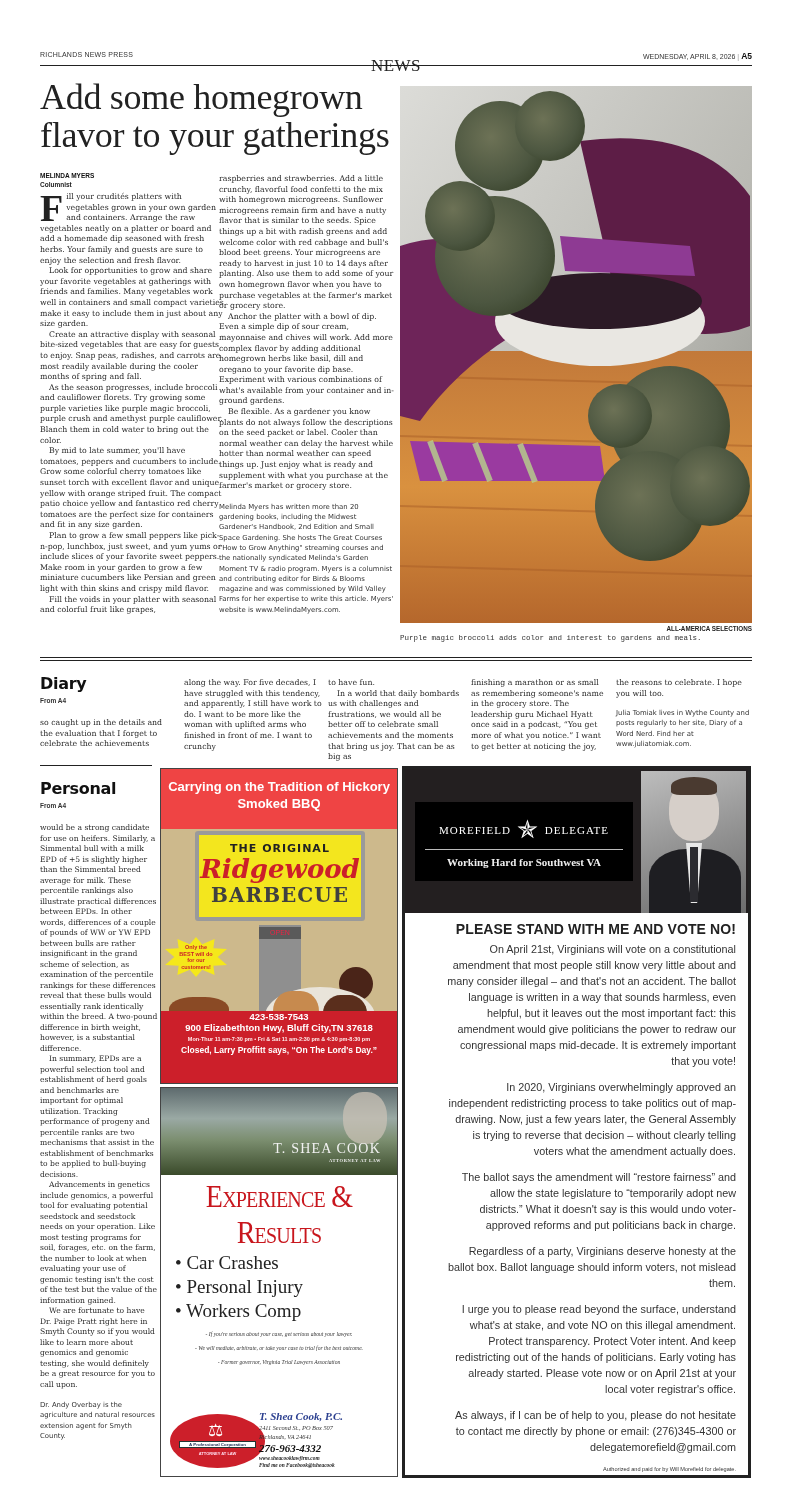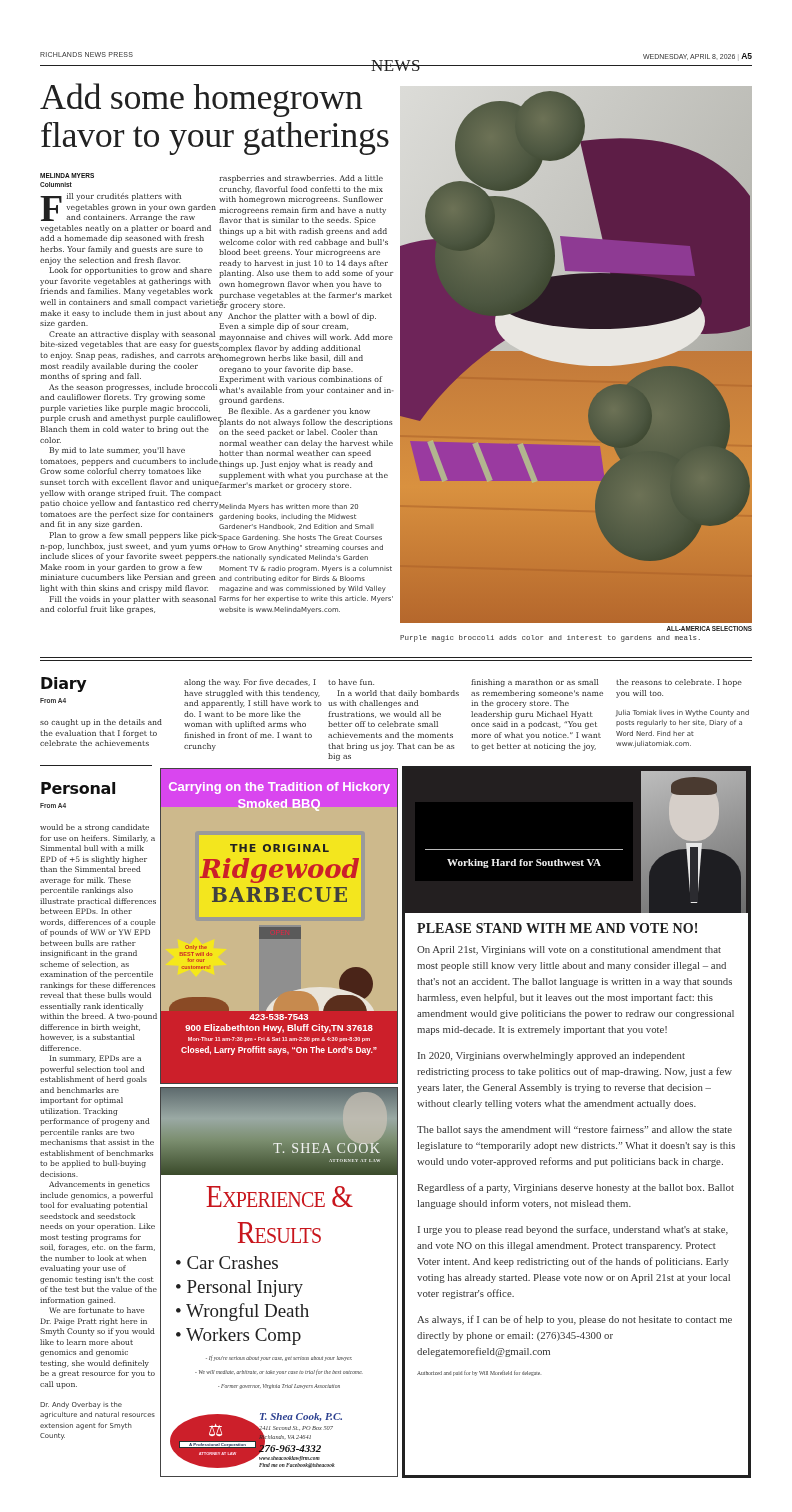--- a/index.html
+++ b/index.html
@@ -31,21 +31,21 @@
   .credit { left: 560px; top: 625px; width: 192px; text-align: right; font-family: "Liberation Sans", sans-serif; font-size: 6.3px; font-weight: bold; color: #222; }
   .caption { left: 400px; top: 634px; font-family: Liberation Mono, monospace; font-size: 7.5px; color: #333; }
 
   .double-rule { height: 4px; border-top: 1.5px solid #222; border-bottom: 1.5px solid #222; }
 
   .section-head { font-family: "DejaVu Sans", sans-serif; font-weight: bold; font-size: 16px; color: #111; letter-spacing: -0.3px; }
   .from { font-family: "Liberation Sans", sans-serif; font-size: 6.5px; font-weight: bold; color: #333; }
 
   
   .bbq { left: 160px; top: 768px; width: 238px; height: 316px; border: 1px solid #444; background: #cdb98c; overflow: hidden; }
-  .bbq-top { height: 38px; background: #d946ef; color: #fff; font-family: "Liberation Sans", sans-serif; font-weight: bold; font-size: 13px; line-height: 17px; text-align: center; padding-top: 9px; }
+  .bbq-top { height: 60px; background: #ef4444; color: #fff; font-family: "Liberation Sans", sans-serif; font-weight: bold; font-size: 13px; line-height: 17px; text-align: center; padding-top: 9px; }
   .bbq-bottom { position: absolute; left: 0; bottom: 0; width: 100%; height: 72px; background: #cc1f2a; color: #fff; text-align: center; font-family: "Liberation Sans", sans-serif; font-weight: bold; padding-top: 0; }
   .bbq-phone { font-size: 9.5px; line-height: 11px; }
   .bbq-addr { font-size: 9.5px; line-height: 12px; }
   .bbq-hours { font-size: 5.5px; line-height: 11px; color: #ffecec; }
   .bbq-closed { font-size: 8.5px; line-height: 11px; }
 
   
   .law { left: 160px; top: 1087px; width: 238px; height: 390px; border: 1px solid #444; background: #fff; overflow: hidden; }
   .law-banner { height: 87px; background: linear-gradient(180deg, #5e6b6e 0%, #9aa9a4 35%, #7b8e6f 60%, #3a4a2a 100%); position: relative; }
   .law-name { position: absolute; right: 16px; top: 53px; color: #f2f2f2; font-family: "Liberation Serif", serif; font-size: 14px; letter-spacing: 1.2px; }
@@ -66,21 +66,21 @@
 
   
   .pol { left: 402px; top: 766px; width: 349px; height: 712px; border: 3px solid #222; background: #fff; overflow: hidden; }
   .pol-top { height: 144px; background: #231f20; position: relative; }
   .pol-badge { position: absolute; left: 10px; top: 33px; width: 218px; height: 79px; background: #000; }
   .pol-brand { position: absolute; left: 0; right: 0; top: 17px; display: flex; justify-content: center; align-items: center; gap: 6px; color: #fff; font-family: "Liberation Serif", serif; font-size: 11px; letter-spacing: 1px; }
   .pol-star { color: #fff; font-size: 25px; line-height: 22px; }
   .pol-rule { position: absolute; left: 10px; right: 10px; top: 47px; border-top: 1px solid #bbb; }
   .pol-slogan { position: absolute; left: 0; right: 0; top: 54px; text-align: center; color: #eee; font-family: "Liberation Serif", serif; font-weight: bold; font-size: 11px; }
   .pol-photo { position: absolute; right: 2px; top: 2px; width: 105px; height: 142px; background: linear-gradient(160deg, #bdbdbd 0%, #8f8f8f 55%, #6d6d6d 100%); overflow: hidden; }
-  .pol-body { padding: 6px 12px 0 12px; text-align: left; font-family: Liberation Serif, serif; color: #333; }
+  .pol-body { padding: 6px 12px 0 12px; text-align: right; font-family: Liberation Sans, sans-serif; color: #333; margin-left: 28px; }
   .pol-title { font-weight: bold; font-size: 14px; color: #222; margin-top: 2px; margin-bottom: 4px; letter-spacing: 0.1px; }
   .pol-body p { font-size: 10.8px; line-height: 16px; margin-bottom: 10px; }
   .pol-auth { font-size: 5.6px !important; line-height: 8px !important; margin-top: 8px; }
 </style>
 </head>
 <body>
 
 <div class="abs masthead">
   <span class="mast-left">RICHLANDS NEWS PRESS</span>
   <span class="mast-center">NEWS</span>
@@ -212,21 +212,20 @@
 <div class="abs law">
   <div class="law-banner">
     <div style="position:absolute; right:10px; top:4px; width:44px; height:52px; background:#c9c2b5; border-radius:45%; opacity:0.75;"></div>
     <div class="law-name">T. SHEA COOK</div>
     <div class="law-sub">ATTORNEY AT LAW</div>
   </div>
   <div class="law-head">Experience &amp; Results</div>
   <div class="law-list">
     <div>• Car Crashes</div>
     <div>• Personal Injury</div>
-    <div>• Wrongful Death</div>
     <div>• Workers Comp</div>
   </div>
   <div class="law-quote">
     <div>- If you're serious about your case, get serious about your lawyer.</div>
     <div>- We will mediate, arbitrate, or take your case to trial for the best outcome.</div>
     <div>- Former governor, Virginia Trial Lawyers Association</div>
   </div>
   <div class="seal">
     <span class="seal-scale">⚖</span>
     <div class="seal-band">A Professional Corporation</div>
@@ -238,20 +237,25 @@
     <div class="lc-addr">Richlands, VA 24641</div>
     <div class="lc-phone">276-963-4332</div>
     <div class="lc-web">www.sheacooklawfirm.com</div>
     <div class="lc-web">Find me on Facebook@tsheacook</div>
   </div>
 </div>
 
 <div class="abs pol">
   <div class="pol-top">
     <div class="pol-badge">
+      <div class="pol-brand">
+        <span>MOREFIELD</span>
+        <span class="pol-star">✯</span>
+        <span>DELEGATE</span>
+      </div>
       <div class="pol-rule"></div>
       <div class="pol-slogan">Working Hard for Southwest VA</div>
     </div>
     <div class="pol-photo">
       <div style="position:absolute; left:28px; top:10px; width:50px; height:60px; background:#d6cfc9; border-radius:45%;"></div>
       <div style="position:absolute; left:30px; top:6px; width:46px; height:18px; background:#4a3a30; border-radius:50% 50% 20% 20%;"></div>
       <div style="position:absolute; left:8px; top:78px; width:92px; height:70px; background:#1e1e22; border-radius:40% 40% 0 0;"></div>
       <div style="position:absolute; left:45px; top:72px; width:16px; height:60px; background:#e8e8e8; clip-path:polygon(0 0,100% 0,70% 100%,30% 100%);"></div>
       <div style="position:absolute; left:49px; top:76px; width:8px; height:55px; background:#2b2b30;"></div>
     </div>

